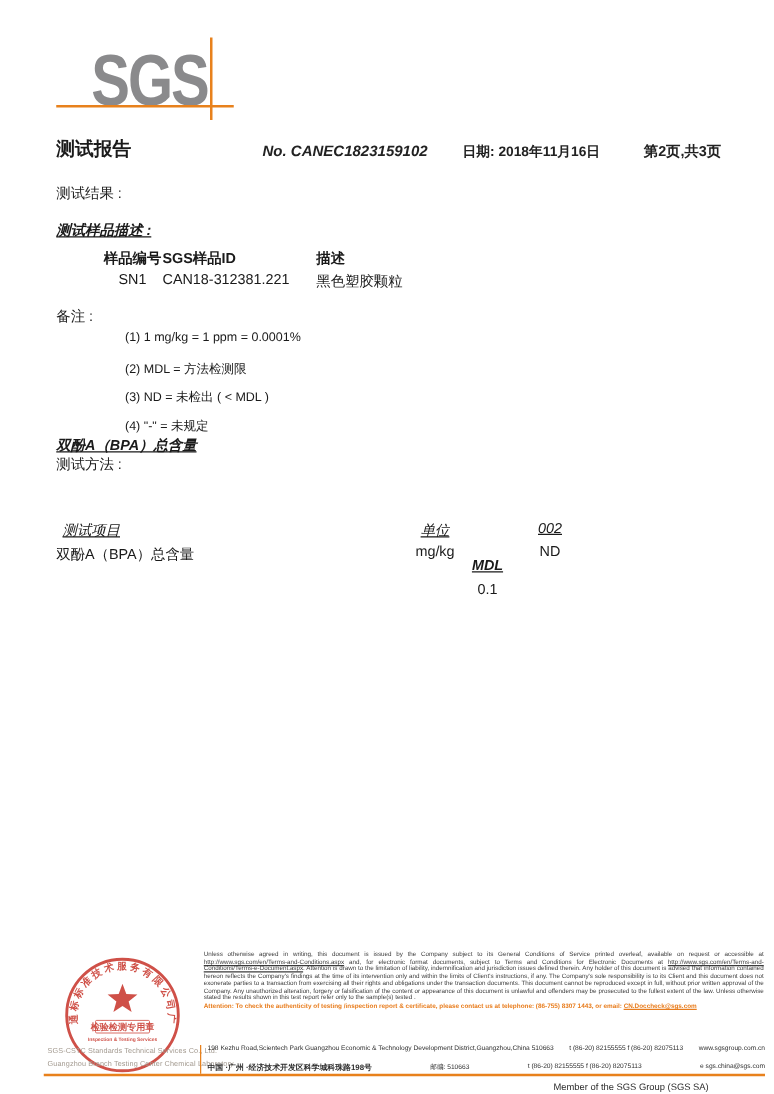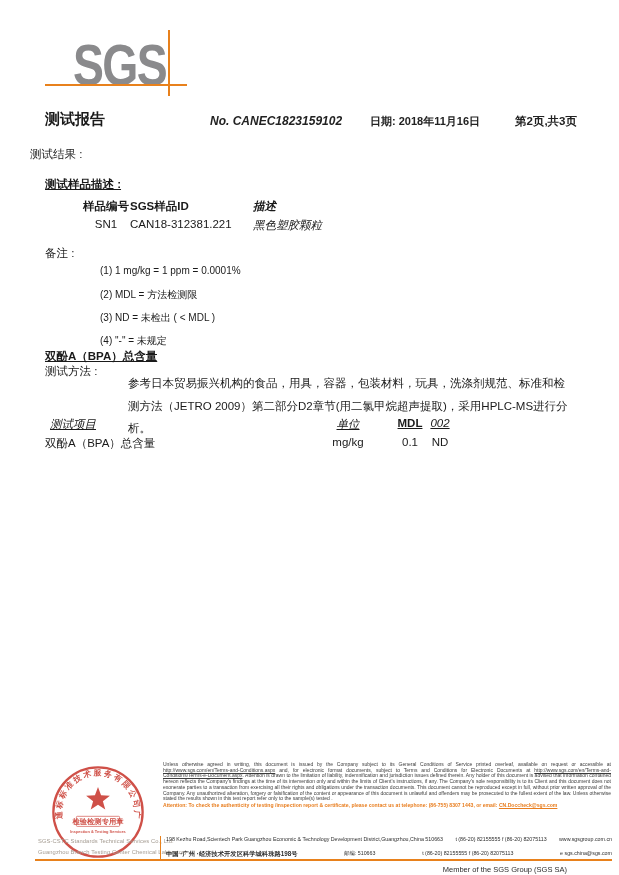--- a/index.html
+++ b/index.html
@@ -21,43 +21,43 @@
   .logo-vline { position:absolute; left:168px; top:30px; width:2px; height:66px; background:#e8811c; }
 
   
   .doc-title { position:absolute; left:45px; top:110px; font-size:15px; font-weight:700; }
   .report-no { position:absolute; left:210px; top:114px; font-size:12px; font-weight:700; color:#222;font-style:italic; }
   .report-date { position:absolute; left:370px; top:114px; font-size:11px; font-weight:700; color:#222; }
   .report-pages { position:absolute; left:515px; top:114px; font-size:11.5px; font-weight:700; color:#222; }
 
   
   .lbl { font-size:11.5px; color:#1a1a1a; }
-  .bold { font-weight:700; }
+  .bold { font-weight:700;font-style:italic; }
   .underline { text-decoration:underline; }
   .italic { font-style:italic; }
 
-  .results-label { left:30px; top:147px; }
+  .results-label { left:45px; top:147px; }
   .sample-title { left:45px; top:177px; }
 
   .s-c1 { left:58px;  width:96px;  text-align:center; }
   .s-c2 { left:130px; width:115px; }
-  .s-c3 { left:253px;font-style:italic; }
+  .s-c3 { left:253px; }
   .s-head { top:199px; font-weight:700; }
   .s-cell { top:218px; }
 
   .remarks-label { left:45px; top:246px; }
   .remark-line { left:100px; font-size:10px; }
 
   .bpa-title { left:45px; top:349px; }
   .method-label { left:45px; top:364px; }
   .method-text { left:128px; top:372px; width:442px; font-size:11.5px; line-height:22.5px; }
 
   .r-item-h { left:50px;  top:417px; }
   .r-unit   { left:323px; width:50px; text-align:center; }
-  .r-mdl    { left:384px; width:52px; text-align:center; }
+  .r-mdl    { left:364px; width:52px; text-align:center;margin-top:30px; }
   .r-smp    { left:415px; width:50px; text-align:center; }
   .r-head   { top:417px; }
   .r-cell   { top:436px; }
   .r-item-c { left:45px; top:436px; }
 
   
   .stamp { position:absolute; left:50px; top:764px; width:96px; height:96px; opacity:.88; }
   .company-line { position:absolute; left:38px; font-size:5.8px; color:#a39a90; letter-spacing:.1px; }
 
   .fineprint {
@@ -106,21 +106,20 @@
   <div class="abs lbl s-c3 s-cell">黑色塑胶颗粒</div>
 
   <div class="abs lbl remarks-label">备注 :</div>
   <div class="abs remark-line" style="top:265px">(1) 1 mg/kg = 1 ppm = 0.0001%</div>
   <div class="abs remark-line" style="top:288px">(2) MDL = 方法检测限</div>
   <div class="abs remark-line" style="top:311px">(3) ND = 未检出 ( &lt; MDL )</div>
   <div class="abs remark-line" style="top:334px">(4) "-" = 未规定</div>
 
   <div class="abs lbl bold underline bpa-title">双酚A（BPA）总含量</div>
   <div class="abs lbl method-label">测试方法 :</div>
-  <div class="abs method-text">参考日本贸易振兴机构的食品，用具，容器，包装材料，玩具，洗涤剂规范、标准和检测方法（JETRO 2009）第二部分D2章节(用二氯甲烷超声提取)，采用HPLC-MS进行分析。</div>
 
   <div class="abs lbl italic underline r-item-h">测试项目</div>
   <div class="abs lbl italic underline r-unit r-head">单位</div>
   <div class="abs lbl bold underline r-mdl r-head">MDL</div>
   <div class="abs lbl italic underline r-smp r-head">002</div>
 
   <div class="abs lbl r-item-c">双酚A（BPA）总含量</div>
   <div class="abs lbl r-unit r-cell">mg/kg</div>
   <div class="abs lbl r-mdl r-cell">0.1</div>
   <div class="abs lbl r-smp r-cell">ND</div>

